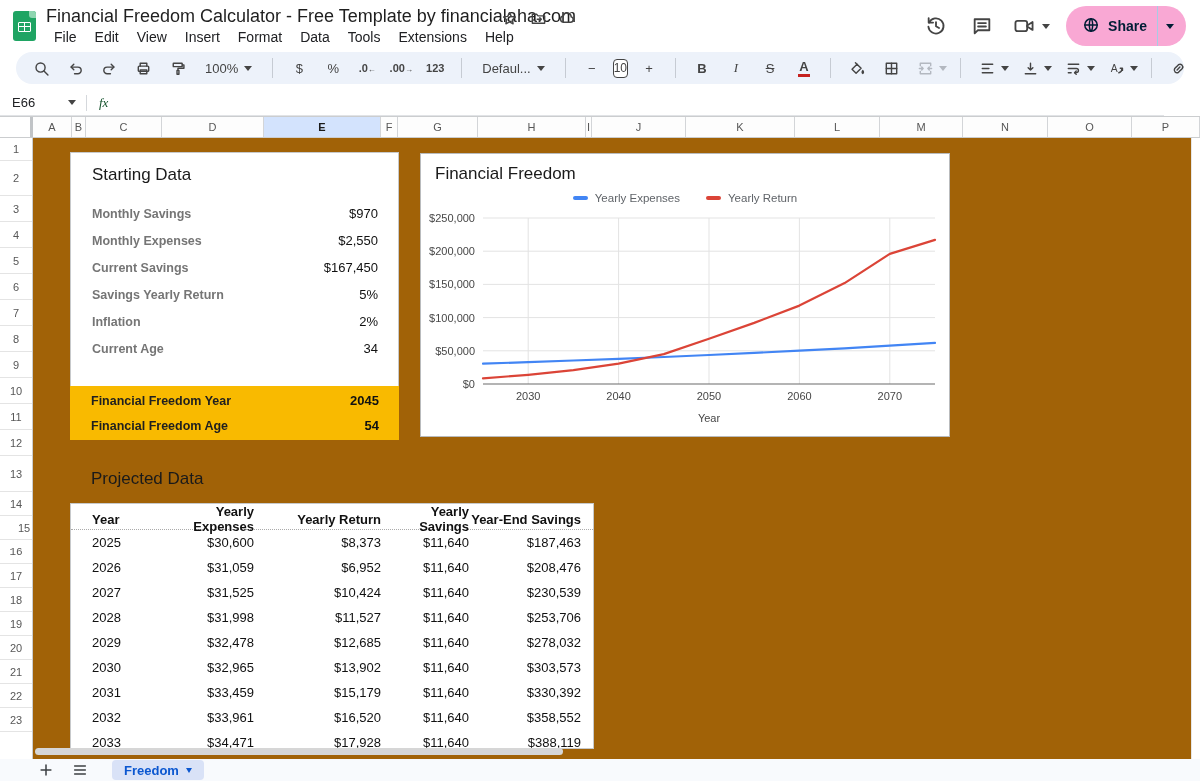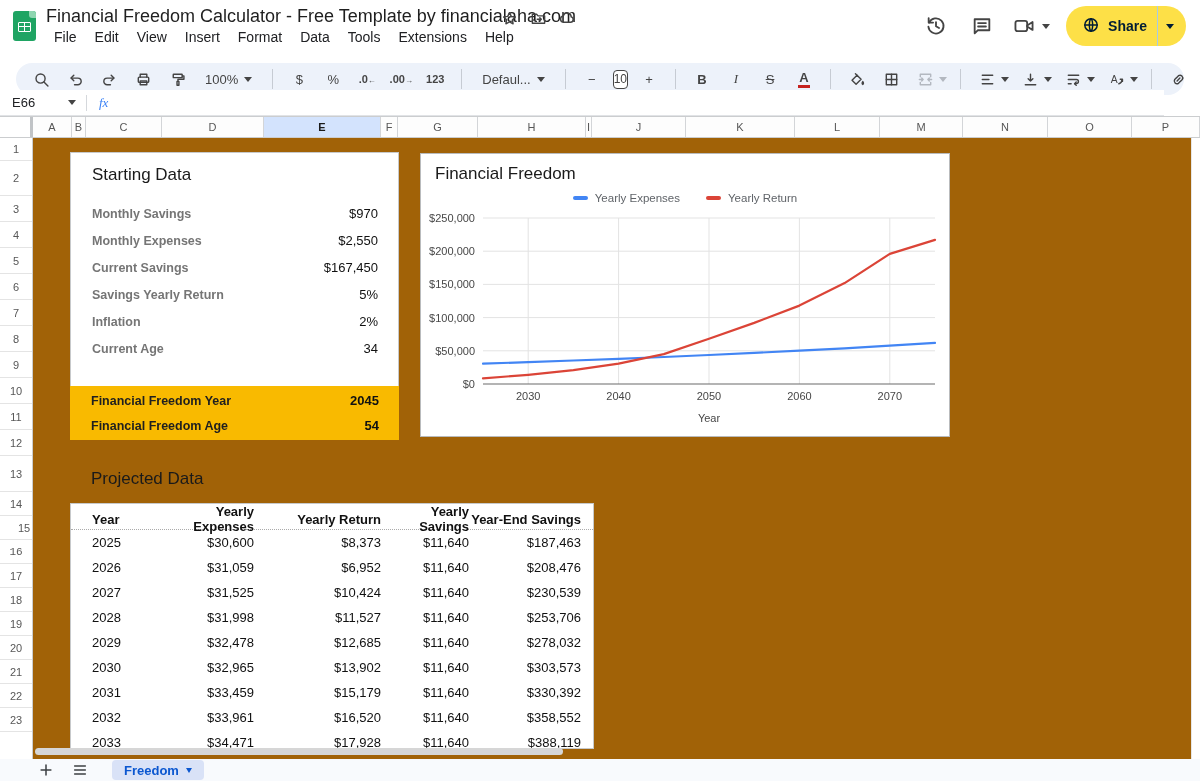--- a/index.html
+++ b/index.html
@@ -20,32 +20,32 @@
   .doc-title { position:absolute; left:46px; top:6px; font-size:18px; color:#1f1f1f; white-space:nowrap; }
   .title-icons { position:absolute; left:500px; top:9px; display:flex; gap:11px; color:#444; }
   .title-icons .tico { width:18px; height:18px; display:flex; align-items:center; justify-content:center; }
   .menu-bar { position:absolute; left:46px; top:27px; display:flex; gap:2px; }
   .menu-item { font-family:inherit; font-size:14px; color:#202124; background:none; border:none;
     padding:2px 8px; border-radius:6px; cursor:pointer; }
   .top-actions { position:absolute; right:14px; top:6px; height:40px; display:flex; align-items:center; gap:6px; }
   .act-ico { width:40px; height:40px; border-radius:50%; display:flex; align-items:center;
     justify-content:center; color:#444; background:none; border:none; cursor:pointer; }
   .cam-wrap { display:flex; align-items:center; gap:2px; margin-right:10px; }
-  .share-pill { height:40px; background:#fde047; border-radius:20px; display:flex; align-items:center;
+  .share-pill { height:40px; background:#f9a8d4; border-radius:20px; display:flex; align-items:center;
     border:none; cursor:pointer; padding:0; overflow:hidden; }
   .share-main { display:flex; align-items:center; gap:8px; padding:0 10px 0 16px; height:100%; }
   .share-label { font-size:14px; font-weight:700; color:#001d35; }
   .share-sep { width:1px; height:40px; background:#a8cbe5; }
   .share-caret { padding:0 12px 0 8px; height:100%; display:flex; align-items:center; }
   .caret { width:0; height:0; border-left:4px solid transparent; border-right:4px solid transparent;
     border-top:5px solid #444; display:inline-block; }
 
   
   .toolbar { position:absolute; left:0; top:52px; width:1200px; height:38px; background:#fff; }
-  .tpill { position:absolute; left:16px; right:16px; top:11px; height:32px; background:#edf2fa;
+  .tpill { position:absolute; left:16px; right:16px; top:0; height:32px; background:#edf2fa;
     border-radius:18px; display:flex; align-items:center; padding:0 12px; gap:8px; }
   .tbi { min-width:26px; height:26px; border:none; background:none; border-radius:4px; color:#444;
     display:flex; align-items:center; justify-content:center; cursor:pointer; font-family:inherit; }
   .tbt { font-size:13px; color:#444; font-weight:400; }
   .tdiv { width:1px; height:20px; background:#c6cbd3; margin:0 5px; flex:none; }
   .ic { stroke:currentColor; fill:none; stroke-width:1.5; stroke-linecap:round; stroke-linejoin:round; }
   .zoom-btn,.font-btn { display:flex; align-items:center; gap:6px; padding:0 7px; height:26px;
     background:none; border:none; border-radius:4px; cursor:pointer; font-family:inherit; }
   .size-box { width:27px; height:19px; border:1.5px solid #444; border-radius:4px; font-size:12px;
     color:#444; display:flex; align-items:center; justify-content:center; background:#fff; }
@@ -57,21 +57,21 @@
   .dec { font-size:11px; font-weight:700; color:#444; line-height:1; }
   .dec small { font-size:8px; font-weight:400; }
   .spacer { flex:1; }
 
   
   .fbar { position:absolute; left:0; top:90px; width:1164px; height:26px; background:#fff;
     border-bottom:1px solid #e1e3e6; display:flex; align-items:center; }
   .name-box { width:66px; padding-left:12px; font-size:13px; color:#202124; }
   .nb-caret { margin-left:2px; margin-right:10px; }
   .fdiv { width:1px; height:16px; background:#d5d8dc; margin-right:12px; }
-  .fx { font-family:"Liberation Serif",serif; font-style:italic; font-size:13px; color:#3b82f6; }
+  .fx { font-family:"Liberation Serif",serif; font-style:italic; font-size:13px; color:#14532d; }
 
   
   .sheet { position:absolute; left:0; top:116px; width:1200px; height:643px; background:#efefef; }
   .colheads { position:absolute; left:0; top:0; height:22px; width:1200px; display:flex;
     border-top:1px solid #cbcdcf; border-bottom:1px solid #cbcdcf; background:#fff; }
   .corner { width:33px; height:100%; background:#fff; border-right:3px solid #c0c3c6; flex:none; }
   .colh { height:100%; border-right:1px solid #d3d5d8; display:flex; align-items:center;
     justify-content:center; font-size:11px; color:#575757; flex:none; background:#fdfdfd; }
   .colh.sel { background:#d3e3fd; color:#1a1a1a; font-weight:700; }
   .rowheads { position:absolute; left:0; top:22px; width:33px; bottom:0; background:#fff;

